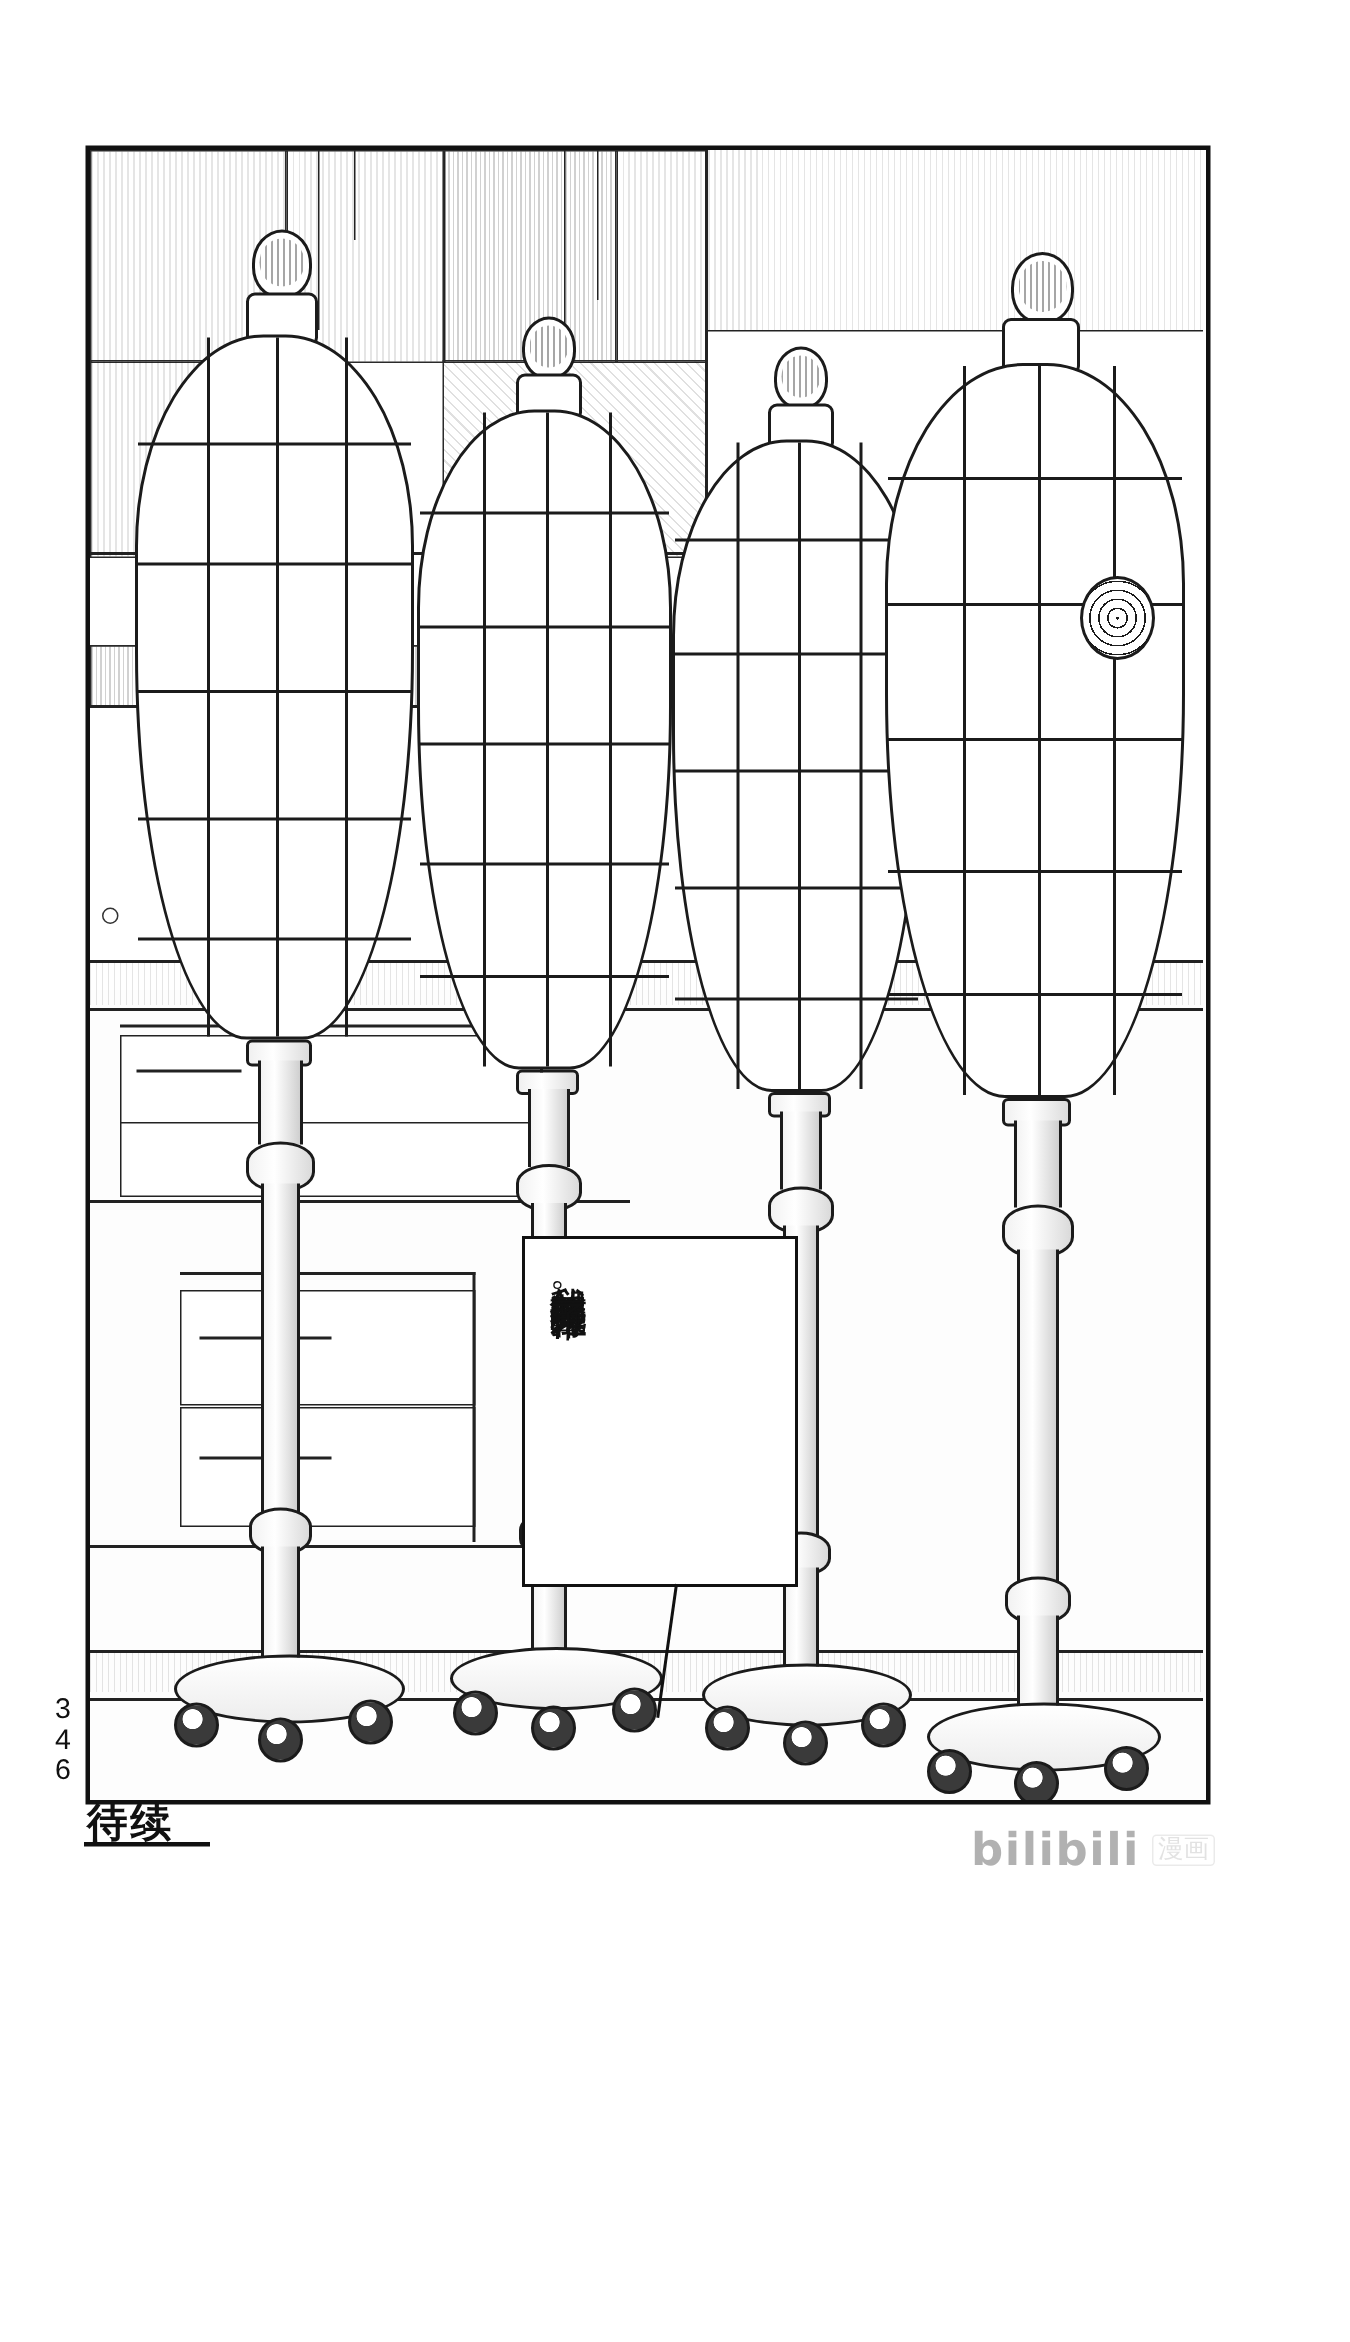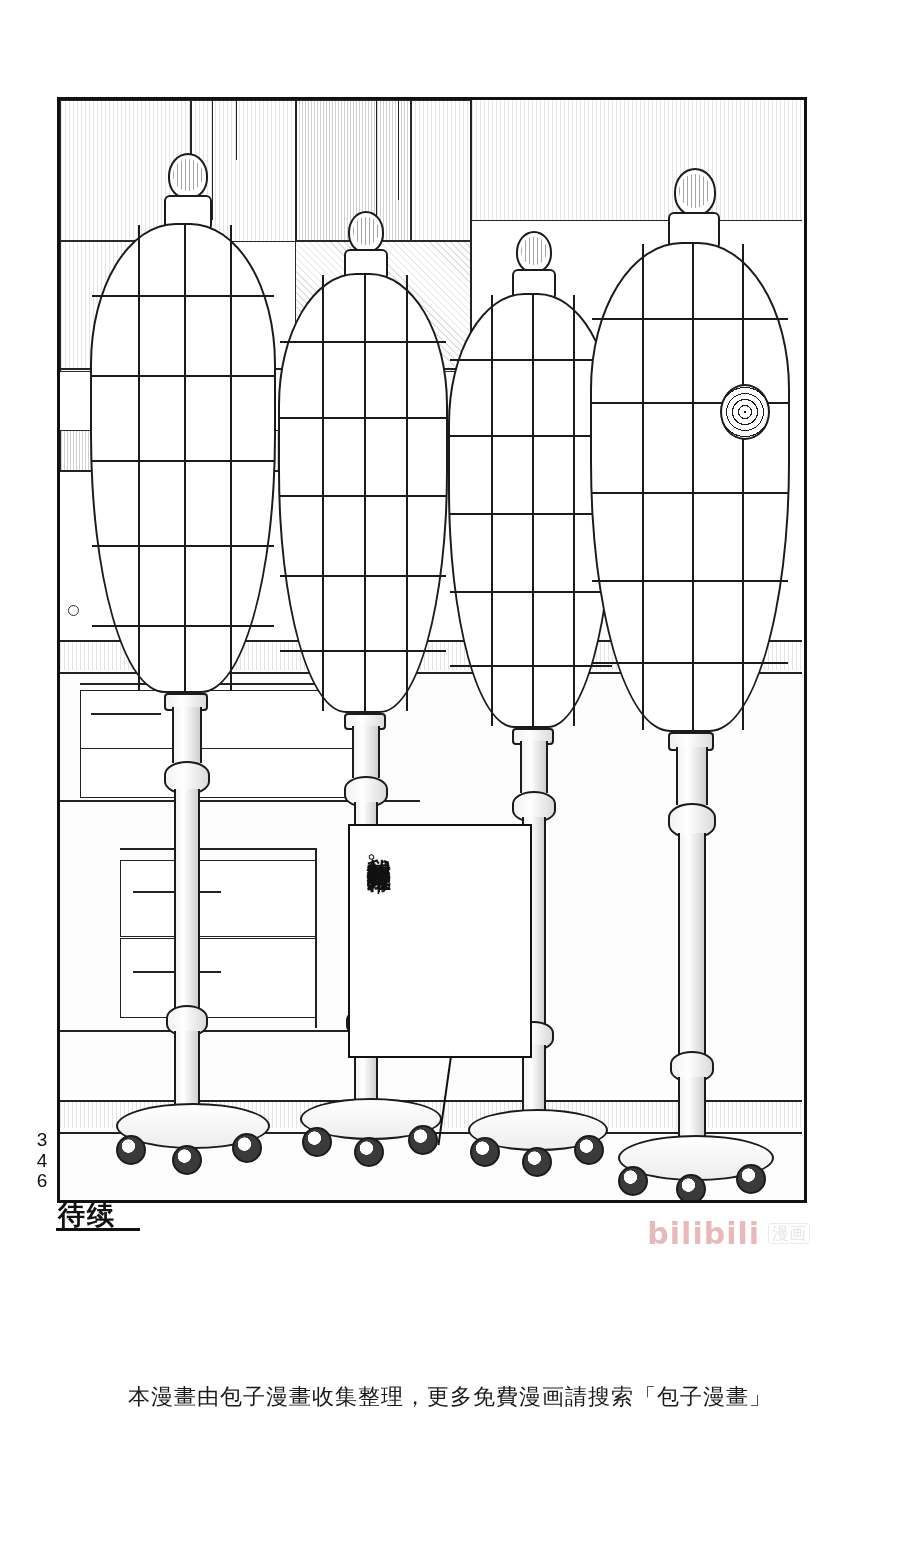--- a/index.html
+++ b/index.html
@@ -216,21 +216,21 @@
     top: 1216px;
     display: flex;
     align-items: center;
     gap: 8px;
     opacity: 0.30;
   }
   #watermark .wm-text {
     font-family: "DejaVu Sans", "Liberation Sans", sans-serif;
     font-size: 30px;
     font-weight: bold;
-    color: #b91c1c;
+    color: #000000;
     letter-spacing: 1px;
   }
   #watermark .wm-sub {
     font-family: "DejaVu Sans", "Liberation Sans", sans-serif;
     font-size: 17px;
     color: #a3a3a3;
     border: 1px solid #bdbdbd;
     border-radius: 3px;
     padding: 1px 3px;
     line-height: 1.05;
@@ -473,14 +473,13 @@
 6</div>
   <div id="tbc-label">待续</div>
 
   <div id="watermark">
     <span class="wm-text">bilibili</span>
     <span class="wm-sub">漫画</span>
   </div>
 </div>
 
 <div id="footer">
-  <div id="footer-note">本漫畫由包子漫畫收集整理，更多免費漫画請搜索「包子漫畫」</div>
 </div>
 
 </body></html>

